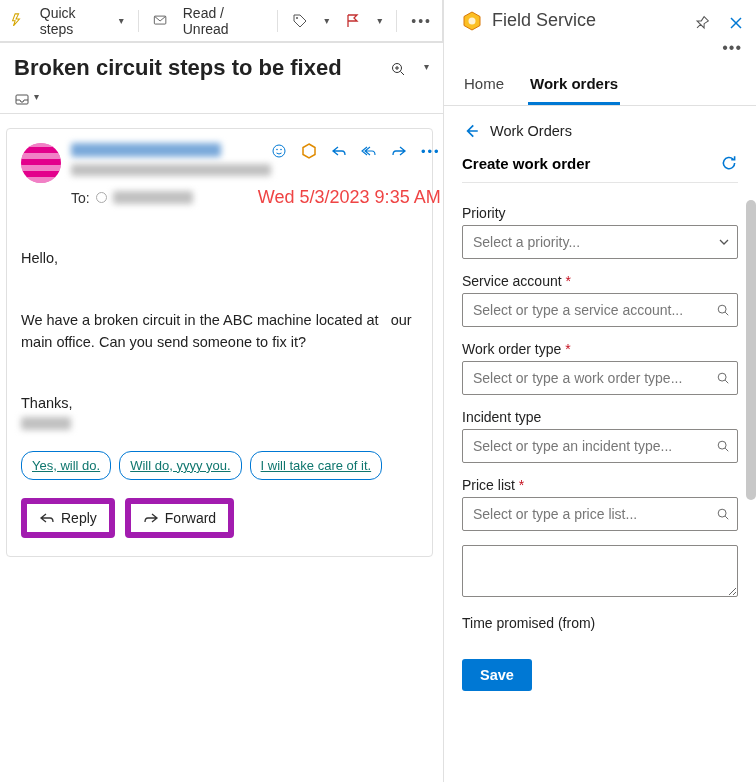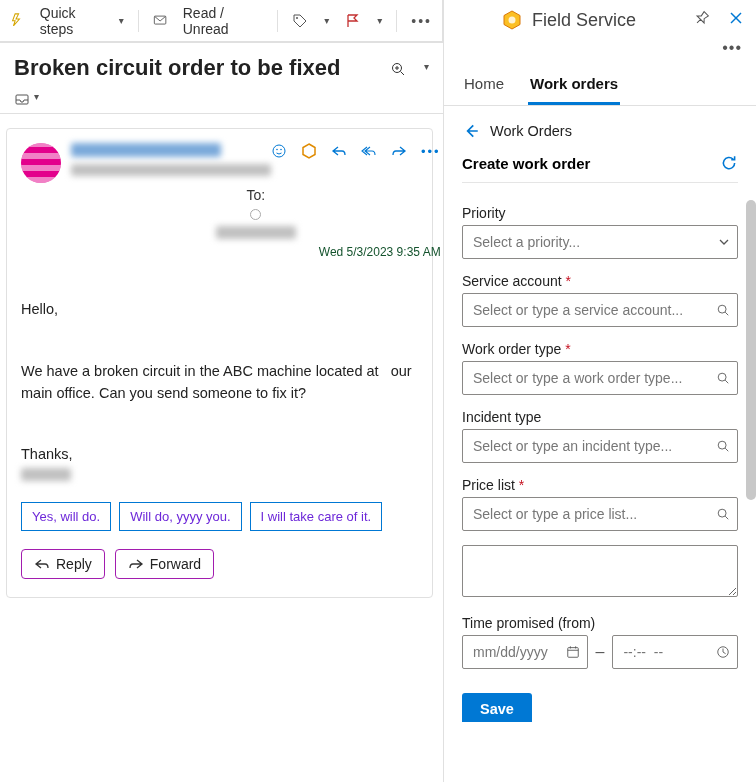--- a/index.html
+++ b/index.html
@@ -26,32 +26,32 @@
   .msg-header { display: flex; gap: 10px; }
   .avatar { width: 40px; height: 40px; border-radius: 50%; background: #e3008c; flex: none; position:relative; overflow:hidden;}
   .avatar::after{ content:""; position:absolute; inset:0; background: repeating-linear-gradient(0deg, rgba(255,255,255,0.5) 0 6px, transparent 6px 12px);}
   .from-block { flex: 1; }
   .blur-box { display: inline-block; background: #c0c0c0; color: transparent; border-radius: 2px; filter: blur(3px); }
   .blur1 { width: 150px; height: 14px; background:#7aa9da; }
   .blur2 { width: 200px; height: 12px; margin-top: 4px; }
   .blur3 { width: 80px; height: 13px; }
   .blur4 { width: 50px; height: 13px; }
   .msg-icons { display: flex; gap: 14px; color: #555; align-items:center;}
-  .to-row { display: flex; align-items: center; margin-top: 6px; gap: 6px; flex-direction: column; }
+  .to-row { display: flex; align-items: center; margin-top: 6px; gap: 6px; }
   .to-label { color: #333; font-size: 14px; }
-  .timestamp { color: #14532d; font-size: 12px; margin-left: auto; }
+  .timestamp { color: #ef4444; font-size: 18px; margin-left: auto; }
   .msg-body { margin-top: 16px; font-size: 14.5px; line-height: 1.5; }
   .msg-body p { margin-bottom: 14px; margin-top: 40px; }
   .suggest-row { display: flex; flex-wrap: wrap; gap: 8px; margin-top: 12px; }
-  .suggest { border: 1px solid #0078d4; color: #6d28d9; font-size: 13px; padding: 6px 10px; border-radius: 0; cursor: pointer; }
+  .suggest { border: 1px solid #0078d4; color: #0f766e; font-size: 13px; padding: 6px 10px; border-radius: 12px; cursor: pointer; text-decoration: underline; }
   .action-row { display: flex; gap: 10px; margin-top: 18px; }
-  .act-btn { border: 1px solid #a21caf; border-radius: 4px; padding: 6px 12px; font-size: 14px; display: inline-flex; align-items: center; gap: 6px; cursor: pointer; }
+  .act-btn { border: 6px solid #a21caf; border-radius: 4px; padding: 6px 12px; font-size: 14px; display: inline-flex; align-items: center; gap: 6px; cursor: pointer; }
 
   
-  .fs-header { display: flex; align-items: flex-start; padding: 10px 12px 4px 18px; gap: 10px; margin-left: 40px; }
+  .fs-header { display: flex; align-items: flex-end; padding: 10px 12px 4px 18px; gap: 10px; }
   .fs-logo { width: 20px; height: 20px; }
   .fs-title { font-size: 18px; color: #444; }
   .fs-header-actions { margin-left: auto; display: flex; gap: 18px; color: #444; }
   .fs-more { text-align: right; padding: 4px 14px 0 0; color:#555; letter-spacing:1px;}
   .tabs { display: flex; gap: 22px; padding: 0 18px; border-bottom: 1px solid #e0e0e0; margin-top: 8px; }
   .tab { padding: 10px 2px; font-size: 15px; color: #444; cursor: pointer; border-bottom: 3px solid transparent; }
   .tab.active { color: #111; font-weight: 600; border-bottom-color: #0078d4; }
 
   .wo-body { padding: 10px 18px 0 18px; overflow-y: auto; height: 616px;}
   .wo-top { display: flex; align-items: center; gap: 10px; margin-top: 6px; }
@@ -122,21 +122,21 @@
             </svg>
         </span>
         <span class="caret">▾</span>
       </span>
       <span class="divider"></span>
       <span class="tool-btn" style="letter-spacing:2px;color:#555;">•••</span>
     </div>
 
     <div class="subject-block">
       <div>
-        <div class="subject">Broken circuit order to be fixed</div>
+        <div class="subject">Broken circuit steps to be fixed</div>
         <div class="subject-sub">
           <span class="icon16">
             <svg viewBox="0 0 16 16">
                 <rect x="2" y="4" width="12" height="9" rx="1" fill="none" stroke="#555"></rect>
                 <path d="M2 9 H6 L7 11 H9 L10 9 H14" fill="none" stroke="#555"></path>
               </svg>
           </span>
           <span class="caret">▾</span>
         </div>
       </div>
@@ -351,43 +351,20 @@
         </div>
 
         <div class="field">
           <div class="control">
             <textarea class="inp" style=""></textarea>
           </div>
         </div>
 
         <div class="field">
           <label class="field-label">Time promised (from)</label>
-          <div class="dt-row">
-            <div class="control">
-              <input class="inp" placeholder="mm/dd/yyyy" style="">
-              <span class="ctrl-icon">
-                  <svg width="14" height="14" viewBox="0 0 16 16">
-                    <rect x="2" y="3" width="12" height="11" rx="1" fill="none" stroke="#555"></rect>
-                    <line x1="2" y1="6" x2="14" y2="6" stroke="#555"></line>
-                    <line x1="5" y1="1.5" x2="5" y2="4" stroke="#555"></line>
-                    <line x1="11" y1="1.5" x2="11" y2="4" stroke="#555"></line>
-                  </svg>
-                </span>
-            </div>
-            <span class="dt-sep">–</span>
-            <div class="control">
-              <input class="inp" placeholder="--:--  --" style="">
-              <span class="ctrl-icon">
-                  <svg width="14" height="14" viewBox="0 0 16 16">
-                    <circle cx="8" cy="8" r="6" fill="none" stroke="#555"></circle>
-                    <path d="M8 4 V8 L11 10" fill="none" stroke="#555"></path>
-                  </svg>
-                </span>
-            </div>
-          </div>
         </div>
 
         <button class="save-btn">Save</button>
       </div>
     </div>
 
     <div class="vscroll"></div>
   </div>
 </div>
 

